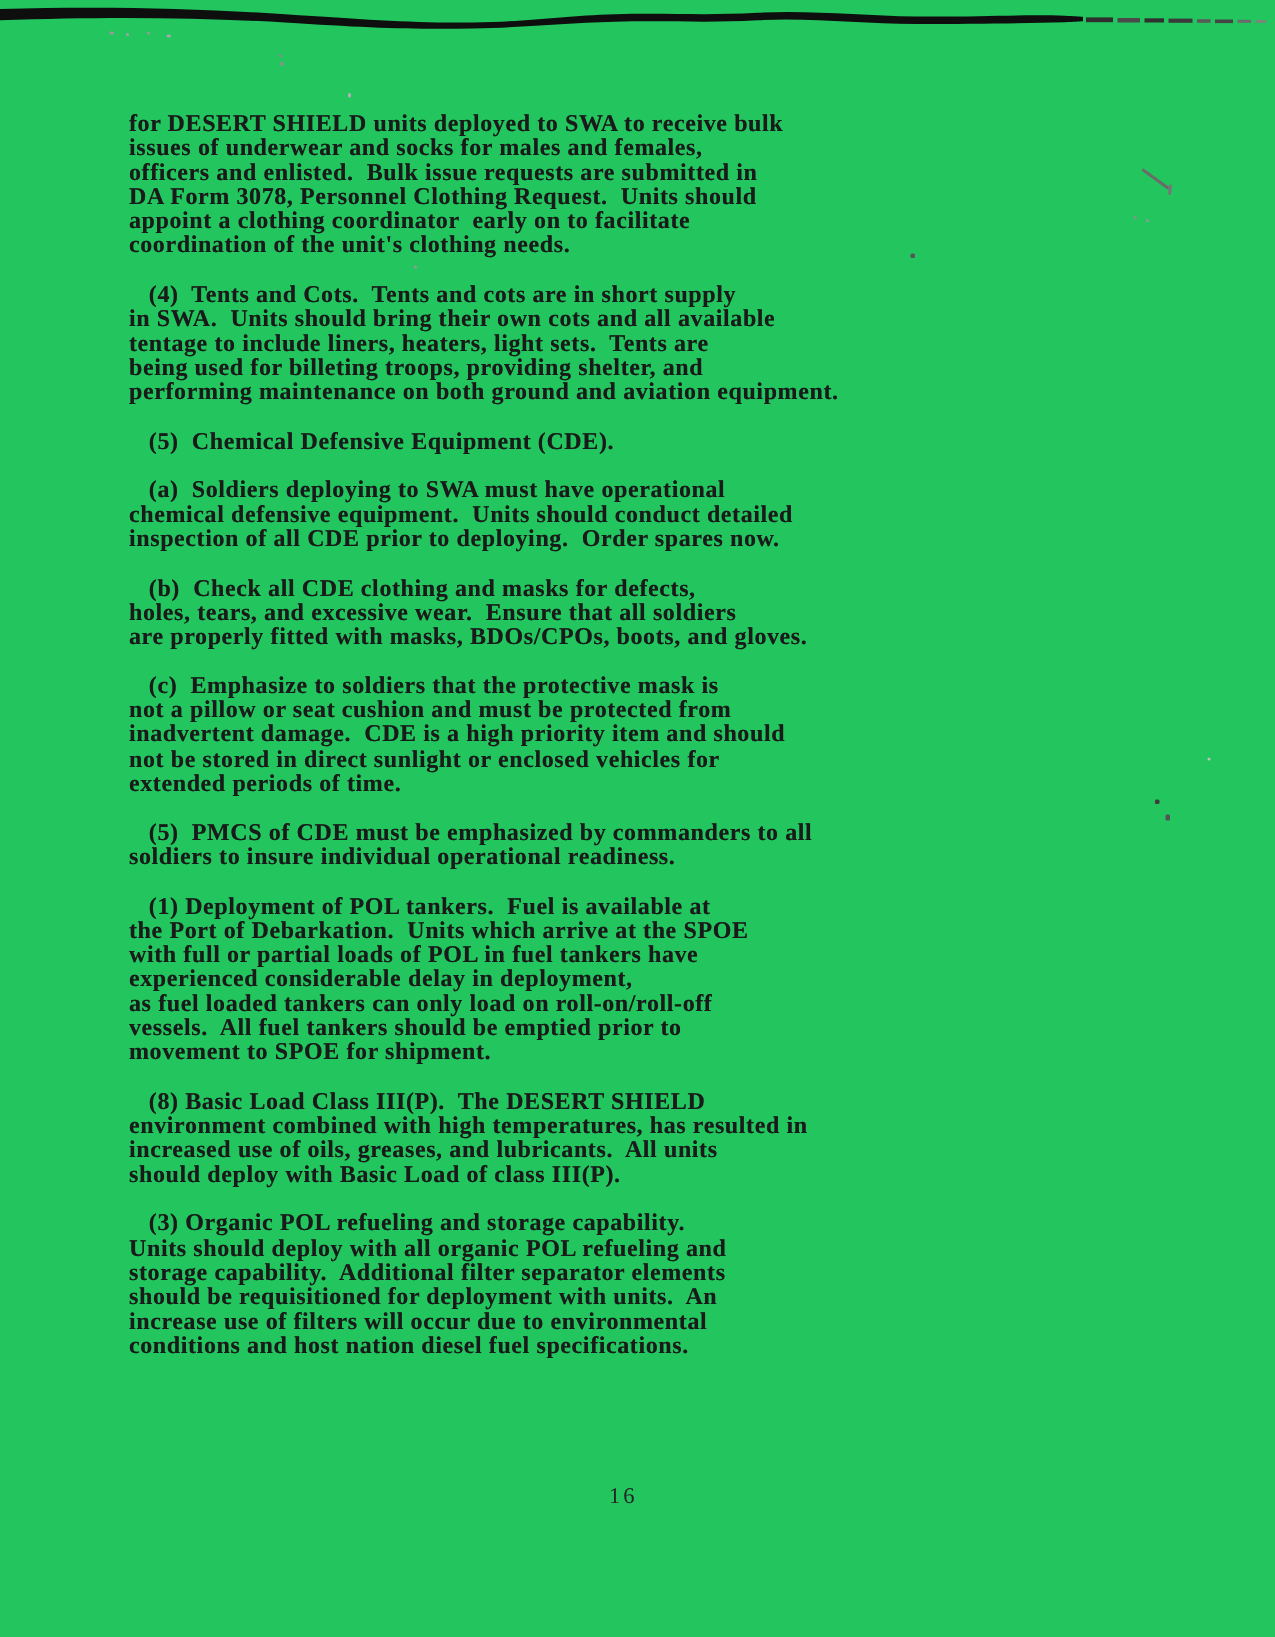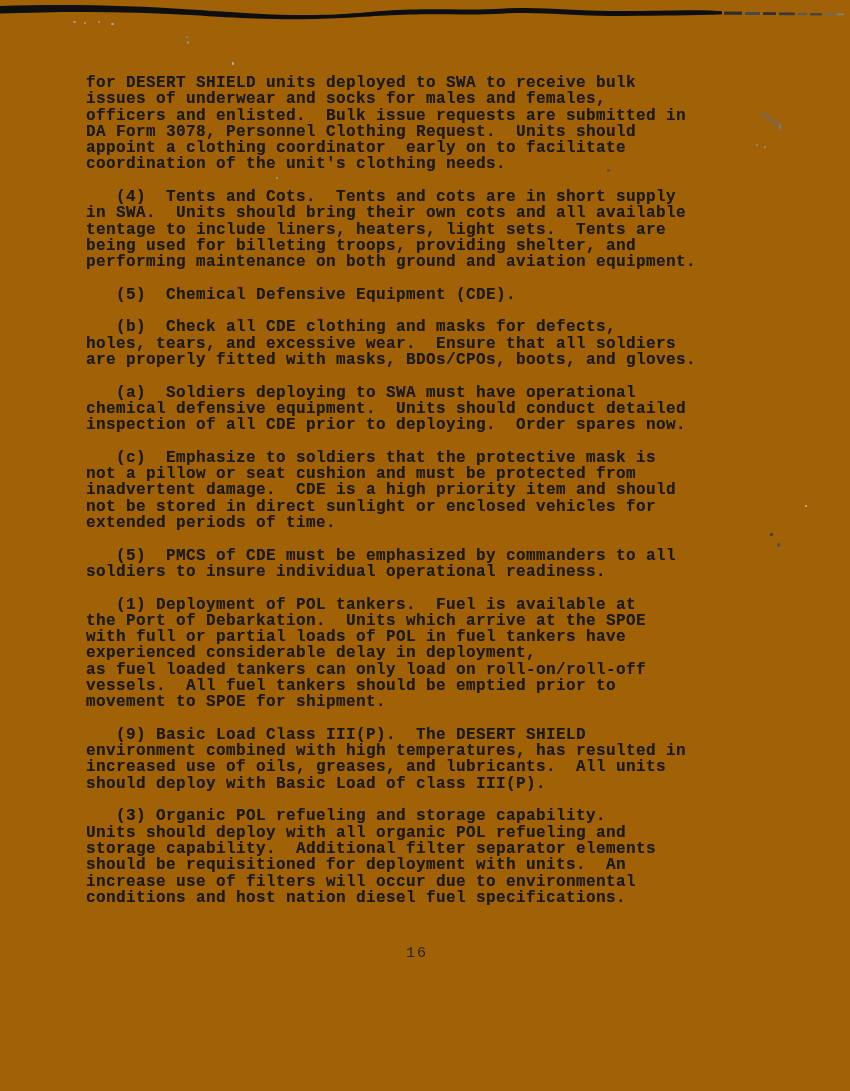--- a/index.html
+++ b/index.html
@@ -4,23 +4,23 @@
 <style>
   html, body {
     margin: 0;
     padding: 0;
     background: #ffffff;
   }
   .page {
     position: relative;
     width: 850px;
     height: 1091px;
-    background: #a16207;
+    background: #22c55e;
     overflow: hidden;
-    font-family: Liberation Mono, monospace;
+    font-family: Liberation Serif, serif;
   }
   .top-edge-svg {
     position: absolute;
     top: 0;
     left: 0;
     display: block;
   }
   .doc-body {
     position: absolute;
     left: 86px;
@@ -33,21 +33,21 @@
     letter-spacing: 0.4px;
     text-shadow: 0 0 0.4px rgba(20,20,20,0.55);
   }
   .para {
     white-space: pre;
     margin: 0 0 16.3px 0;
   }
   .page-number {
     position: absolute;
     left: 406px;
-    top: 946px;
+    top: 990px;
     color: #242424;
     font-size: 15px;
     line-height: 16px;
     font-weight: 400;
     letter-spacing: 2px;
   }
   .speck {
     position: absolute;
     border-radius: 1px;
   }
@@ -114,41 +114,41 @@
 officers and enlisted.  Bulk issue requests are submitted in
 DA Form 3078, Personnel Clothing Request.  Units should
 appoint a clothing coordinator  early on to facilitate
 coordination of the unit's clothing needs.</div>
     <div class="para">   (4)  Tents and Cots.  Tents and cots are in short supply
 in SWA.  Units should bring their own cots and all available
 tentage to include liners, heaters, light sets.  Tents are
 being used for billeting troops, providing shelter, and
 performing maintenance on both ground and aviation equipment.</div>
     <div class="para">   (5)  Chemical Defensive Equipment (CDE).</div>
+    <div class="para">   (a)  Soldiers deploying to SWA must have operational
+chemical defensive equipment.  Units should conduct detailed
+inspection of all CDE prior to deploying.  Order spares now.</div>
     <div class="para">   (b)  Check all CDE clothing and masks for defects,
 holes, tears, and excessive wear.  Ensure that all soldiers
 are properly fitted with masks, BDOs/CPOs, boots, and gloves.</div>
-    <div class="para">   (a)  Soldiers deploying to SWA must have operational
-chemical defensive equipment.  Units should conduct detailed
-inspection of all CDE prior to deploying.  Order spares now.</div>
     <div class="para">   (c)  Emphasize to soldiers that the protective mask is
 not a pillow or seat cushion and must be protected from
 inadvertent damage.  CDE is a high priority item and should
 not be stored in direct sunlight or enclosed vehicles for
 extended periods of time.</div>
     <div class="para">   (5)  PMCS of CDE must be emphasized by commanders to all
 soldiers to insure individual operational readiness.</div>
     <div class="para">   (1) Deployment of POL tankers.  Fuel is available at
 the Port of Debarkation.  Units which arrive at the SPOE
 with full or partial loads of POL in fuel tankers have
 experienced considerable delay in deployment,
 as fuel loaded tankers can only load on roll-on/roll-off
 vessels.  All fuel tankers should be emptied prior to
 movement to SPOE for shipment.</div>
-    <div class="para">   (9) Basic Load Class III(P).  The DESERT SHIELD
+    <div class="para">   (8) Basic Load Class III(P).  The DESERT SHIELD
 environment combined with high temperatures, has resulted in
 increased use of oils, greases, and lubricants.  All units
 should deploy with Basic Load of class III(P).</div>
     <div class="para">   (3) Organic POL refueling and storage capability.
 Units should deploy with all organic POL refueling and
 storage capability.  Additional filter separator elements
 should be requisitioned for deployment with units.  An
 increase use of filters will occur due to environmental
 conditions and host nation diesel fuel specifications.</div>
   </div>

